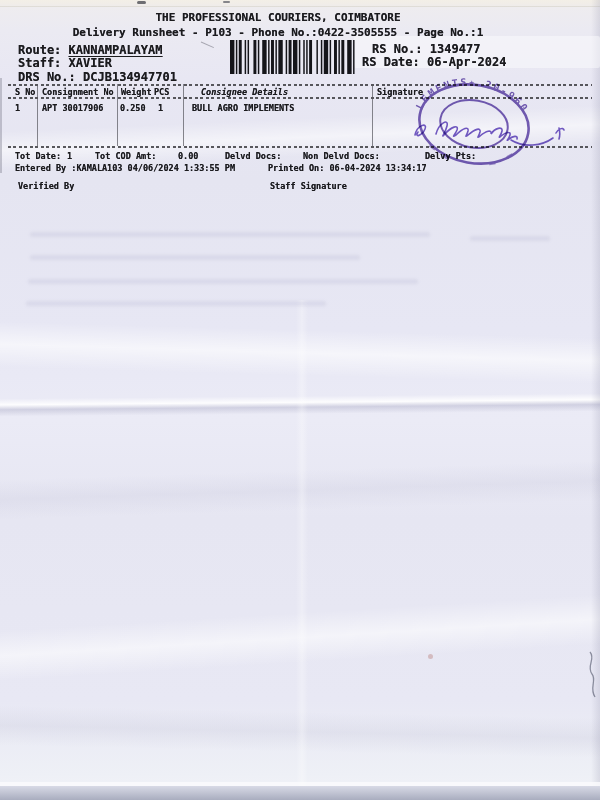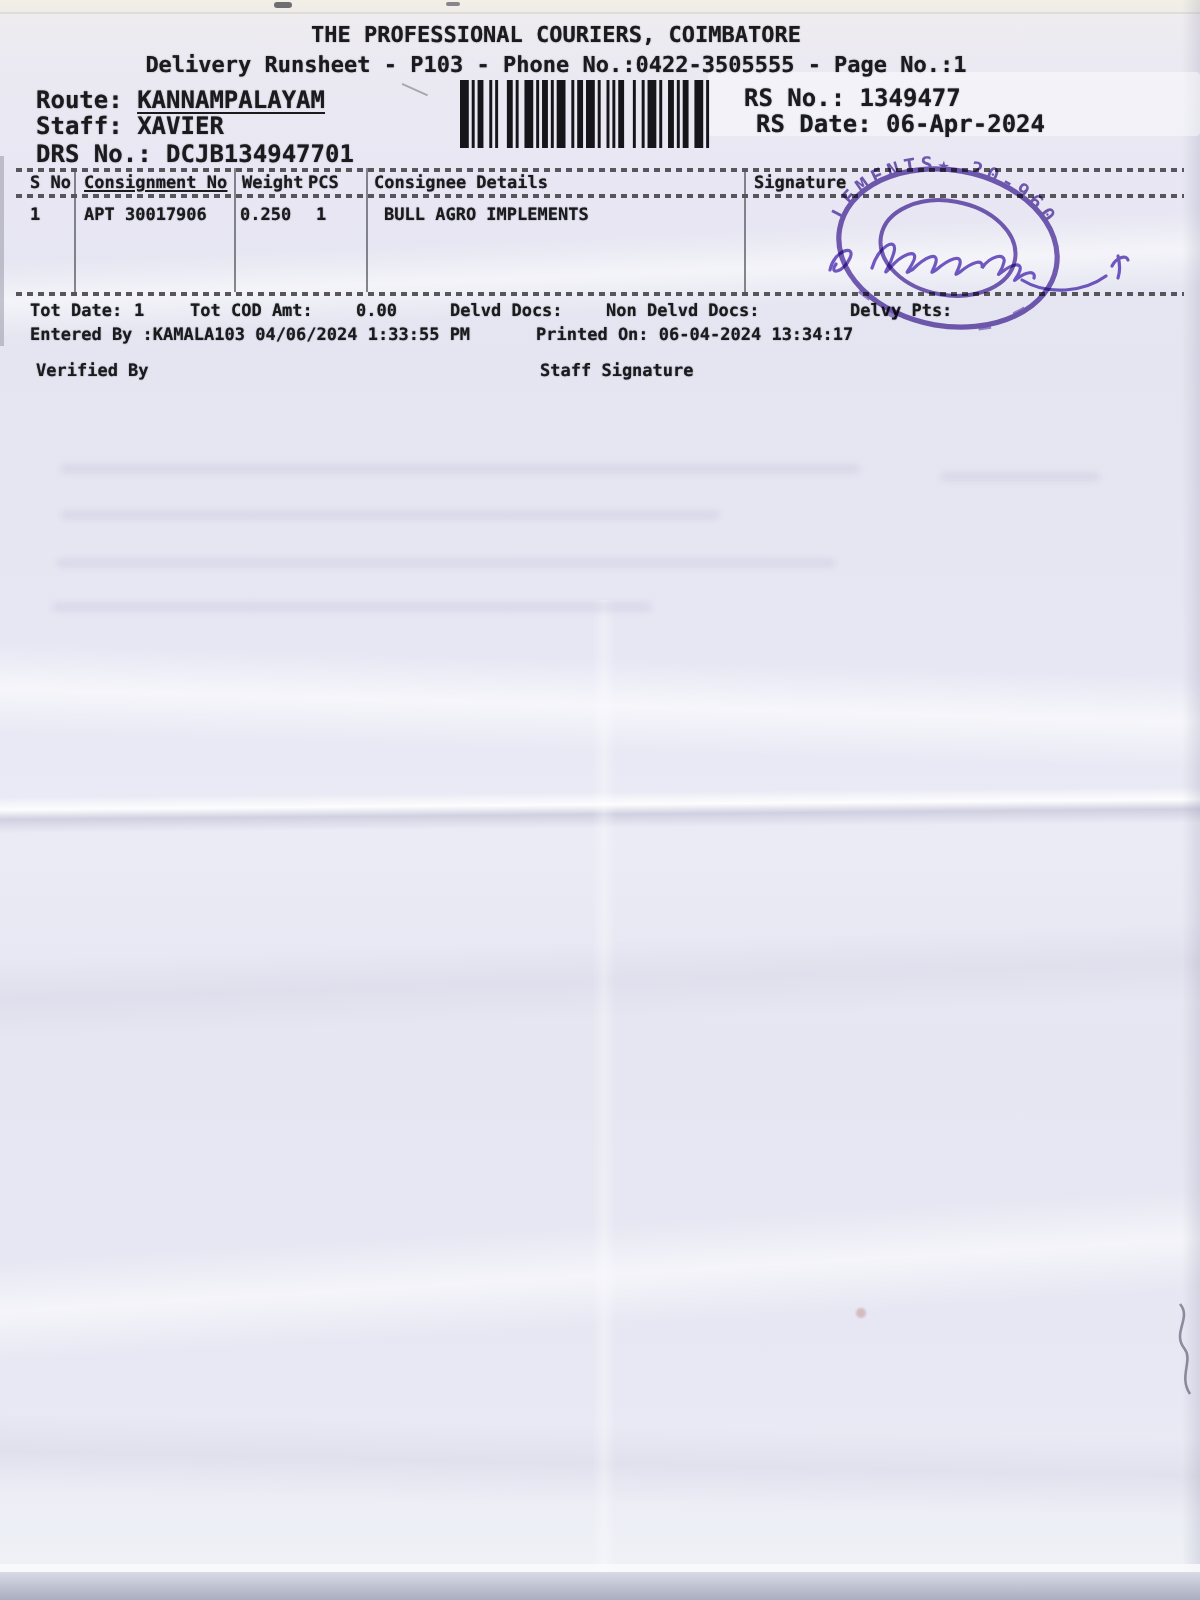--- a/index.html
+++ b/index.html
@@ -104,35 +104,35 @@
       <rect x="93.77" y="0" width="4.40" height="34" fill="#15151a"></rect>
       <rect x="99.63" y="0" width="1.47" height="34" fill="#15151a"></rect>
       <rect x="104.02" y="0" width="2.93" height="34" fill="#15151a"></rect>
       <rect x="108.42" y="0" width="1.47" height="34" fill="#15151a"></rect>
       <rect x="111.35" y="0" width="2.93" height="34" fill="#15151a"></rect>
       <rect x="117.21" y="0" width="4.40" height="34" fill="#15151a"></rect>
       <rect x="123.07" y="0" width="1.47" height="34" fill="#15151a"></rect>
     </svg>
 
   <div class="t s9" style="left:362px;top:42px;padding-left:10px;"><span>RS No.: </span><span>1349477</span></div>
-  <div class="t s9" style="left:378px;top:55px;"><span>RS Date: </span><span>06-Apr-2024</span></div>
+  <div class="t s9" style="left:362px;top:55px;"><span>RS Date: </span><span>06-Apr-2024</span></div>
 
   <div class="dash" style="top:84px;"></div>
   <div class="dash" style="top:97px;"></div>
   <div class="dash" style="top:146px;"></div>
   <div class="vline" style="left:37px;"></div>
   <div class="vline" style="left:117px;"></div>
   <div class="vline" style="left:183px;"></div>
   <div class="vline" style="left:372px;"></div>
 
   <div class="t" style="left:15px;top:87px;">S No</div>
-  <div class="t" style="left:42px;top:87px;text-decoration:underline;">Consignment No</div>
+  <div class="t" style="left:42px;top:87px;">Consignment No</div>
   <div class="t" style="left:121px;top:87px;">Weight</div>
   <div class="t" style="left:154px;top:87px;">PCS</div>
-  <div class="t" style="left:187px;top:87px;">Consignee Details</div>
+  <div class="t" style="left:201px;top:87px;font-style:italic;">Consignee Details</div>
   <div class="t" style="left:377px;top:87px;">Signature</div>
 
   <div>
     <div class="t" style="left:15px;top:103px;">1</div>
     <div class="t" style="left:42px;top:103px;">APT 30017906</div>
     <div class="t" style="left:120px;top:103px;">0.250</div>
     <div class="t" style="left:158px;top:103px;">1</div>
     <div class="t" style="left:192px;top:103px;">BULL AGRO IMPLEMENTS</div>
   </div>
 

